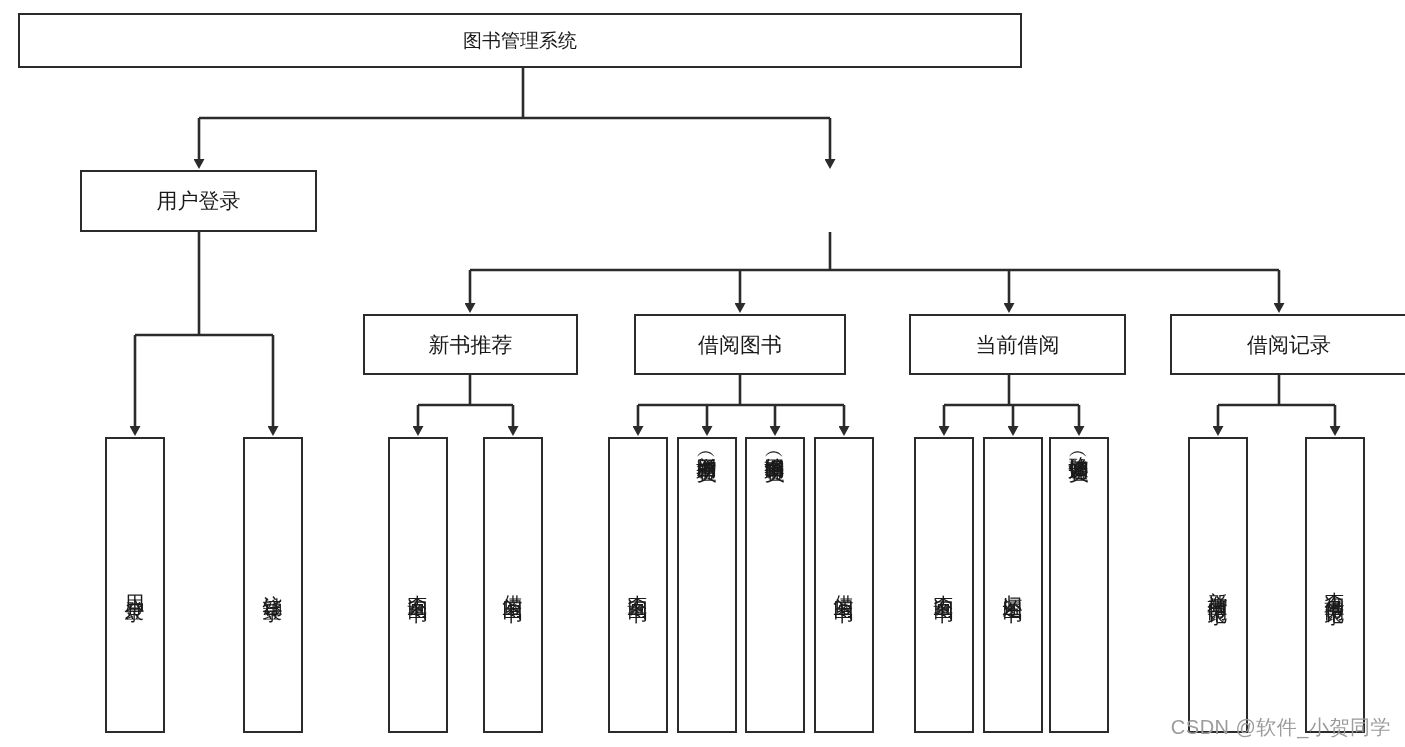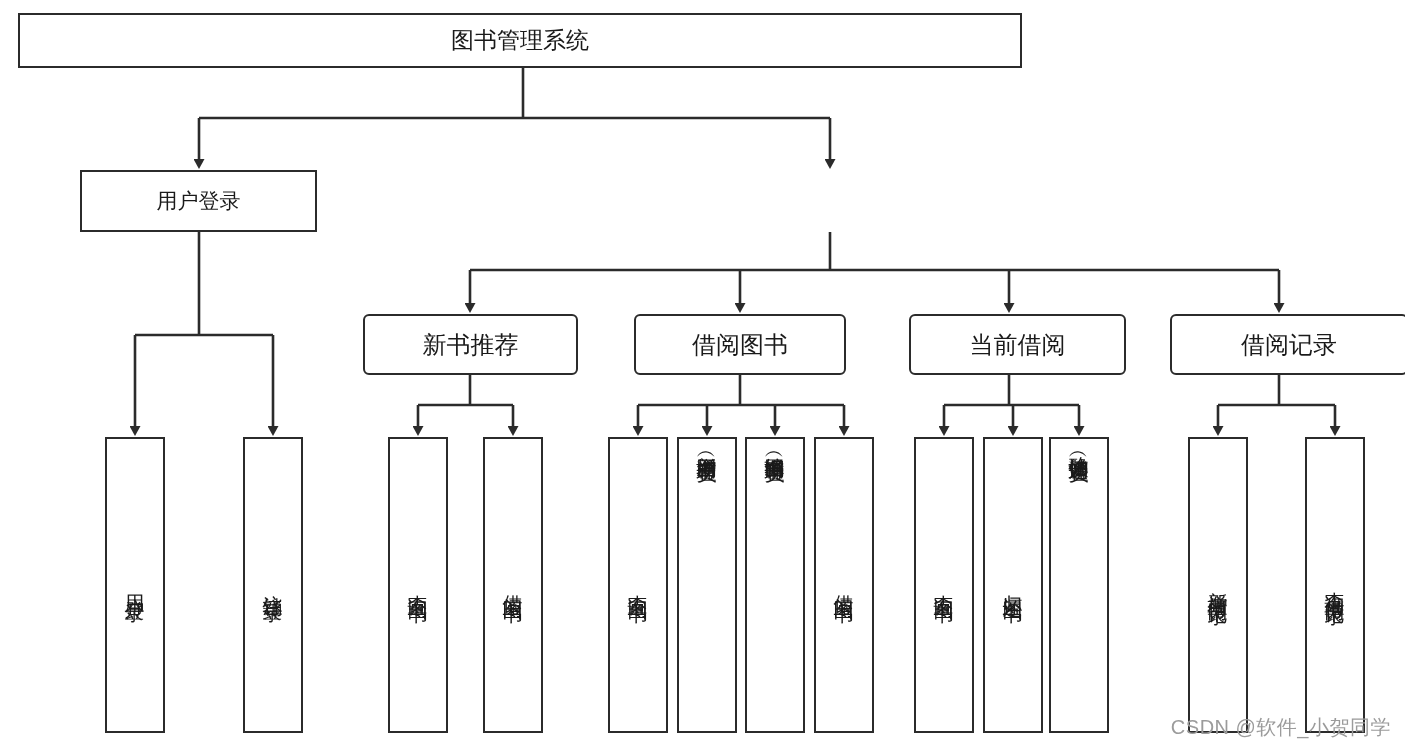--- a/index.html
+++ b/index.html
@@ -31,28 +31,27 @@
     box-sizing: border-box;
     border: 2px solid #2b2b2b;
     background: #ffffff;
     color: #1a1a1a;
     display: flex;
     align-items: center;
     justify-content: center;
     text-align: center;
   }
   .node.level-root {
-    font-size: 23px;
+    font-size: 19px;
   }
   .node.level-2 {
     font-size: 21px;
   }
   .node.level-3 {
-    font-size: 24px;
-    border-radius: 6px;
+    font-size: 21px;
   }
   .node.leaf {
     font-size: 20px;
     align-items: flex-start;
     justify-content: center;
     padding-top: 6px;
   }
   .leaf .vtext {
     writing-mode: vertical-rl;
     text-orientation: upright;

